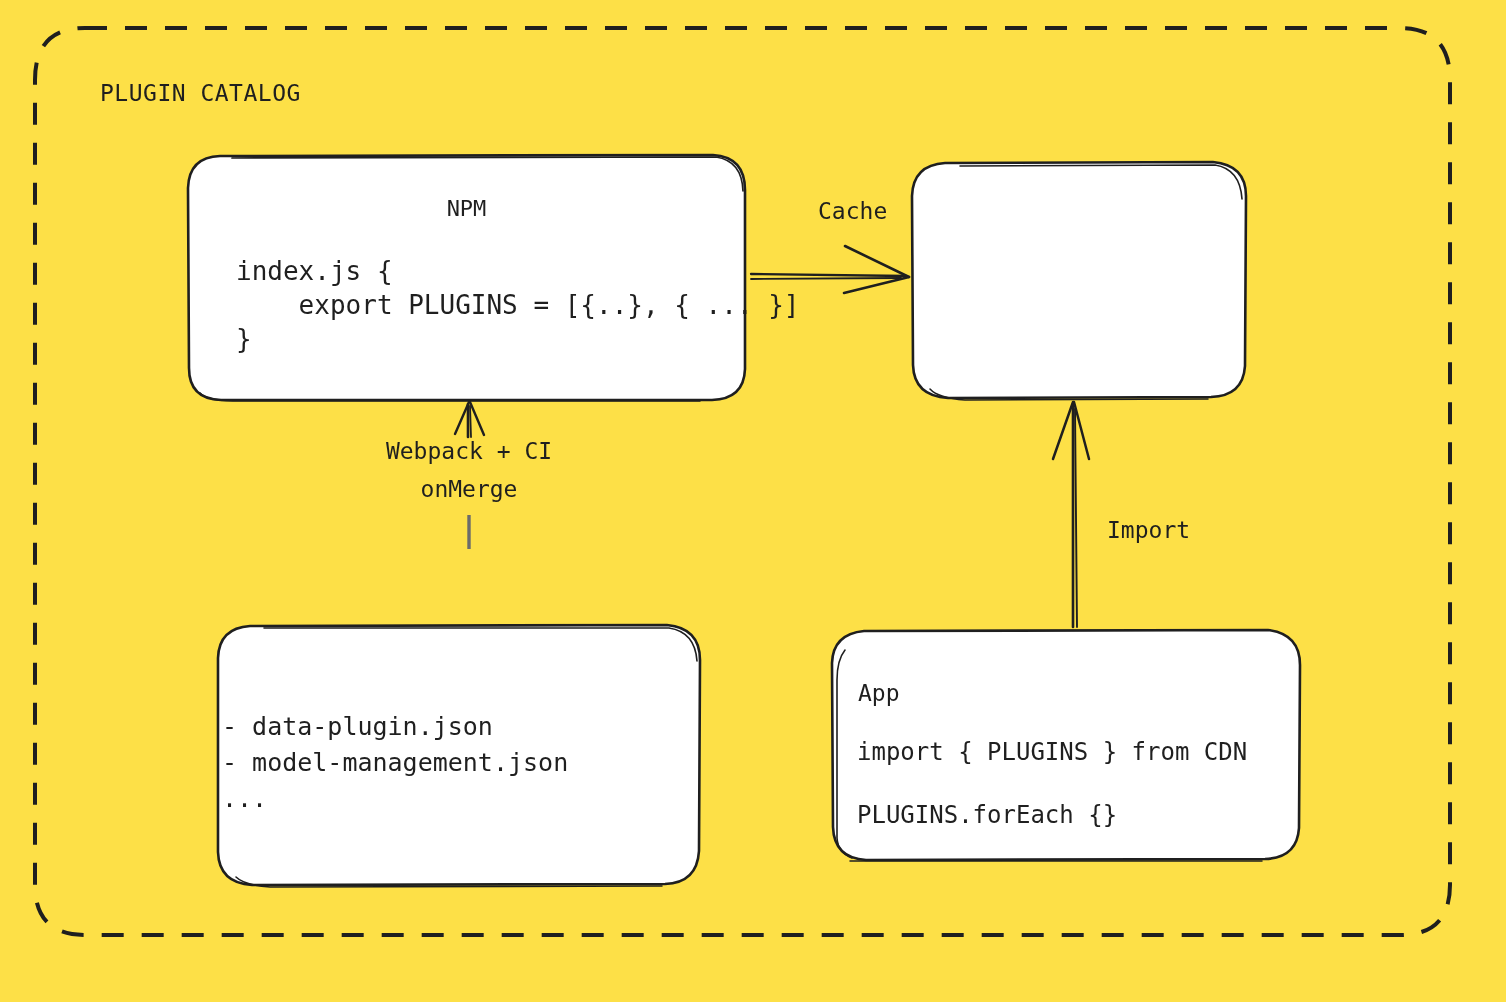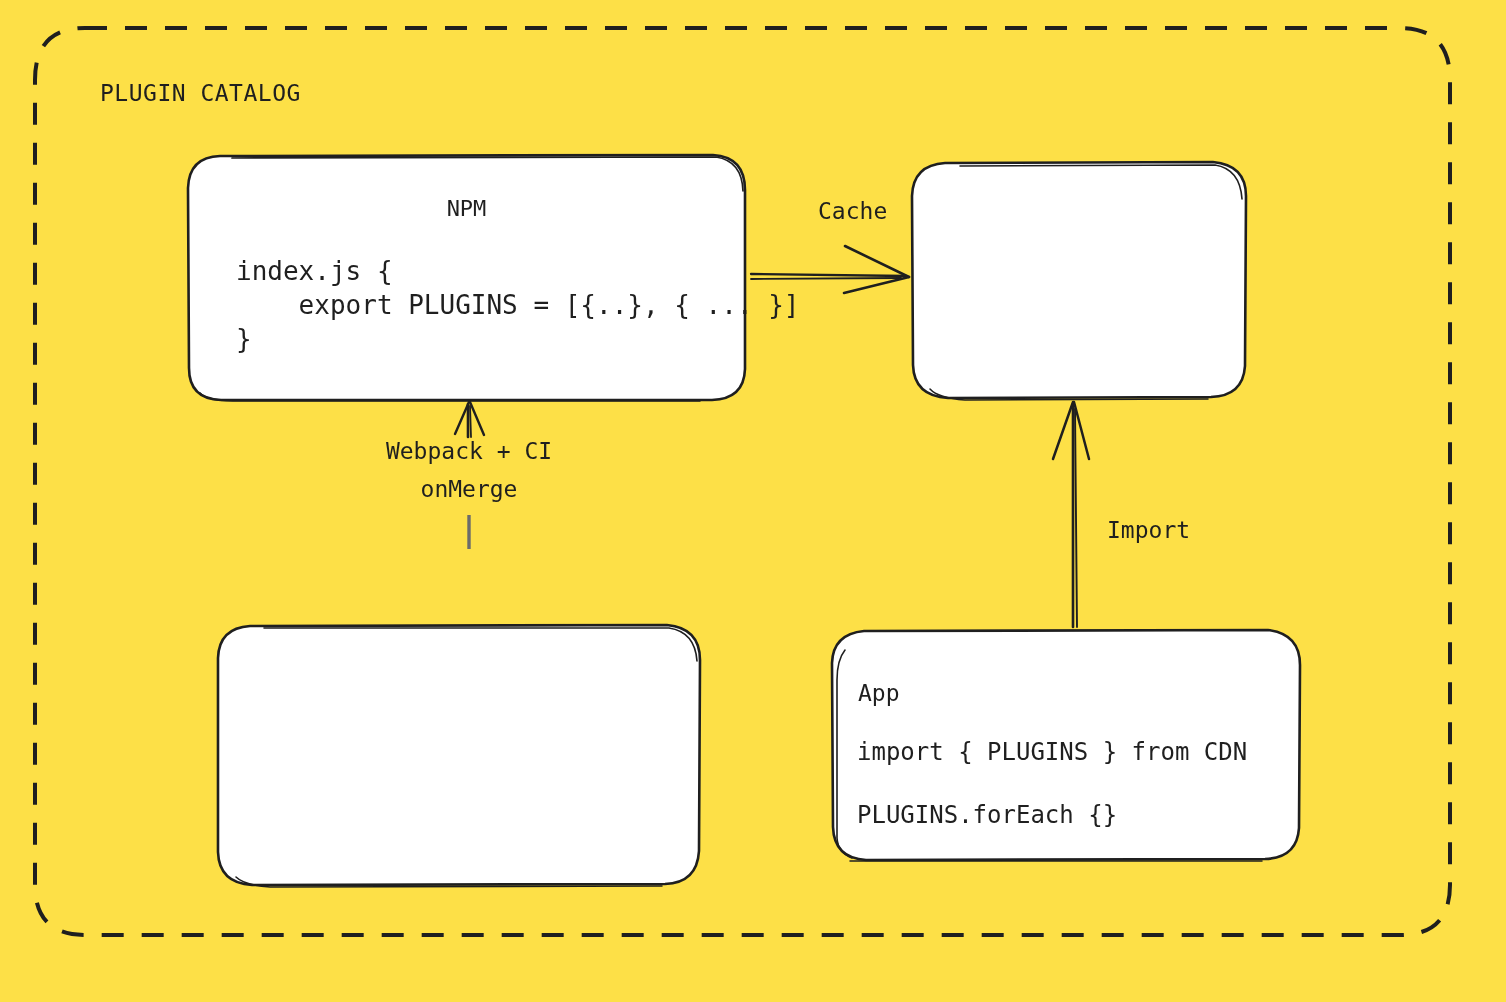--- a/index.html
+++ b/index.html
@@ -182,20 +182,23 @@
 
 
   <div class="txt" id="cache-label">Cache</div>
 
   <div class="txt" id="webpack-label">Webpack + CI
 onMerge</div>
 
   <div class="txt" id="import-label">Import</div>
 
 
+  <div class="txt" id="repo-files">- data-plugin.json
+- model-management.json
+...</div>
 
   <div class="txt" id="app-title">App</div>
 
   <div class="txt" id="app-line1">import { PLUGINS } from CDN</div>
 
   <div class="txt" id="app-line2">PLUGINS.forEach {}</div>
 
 </div>
 
 </body></html>

